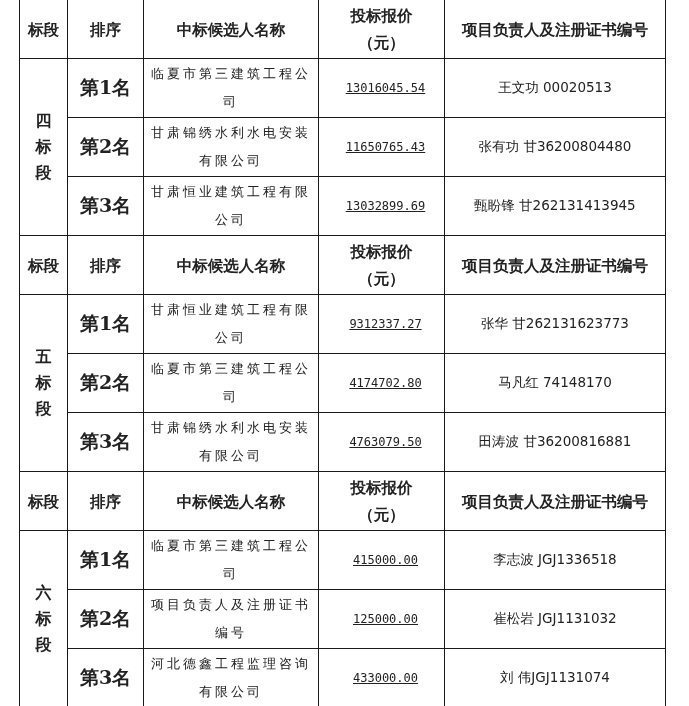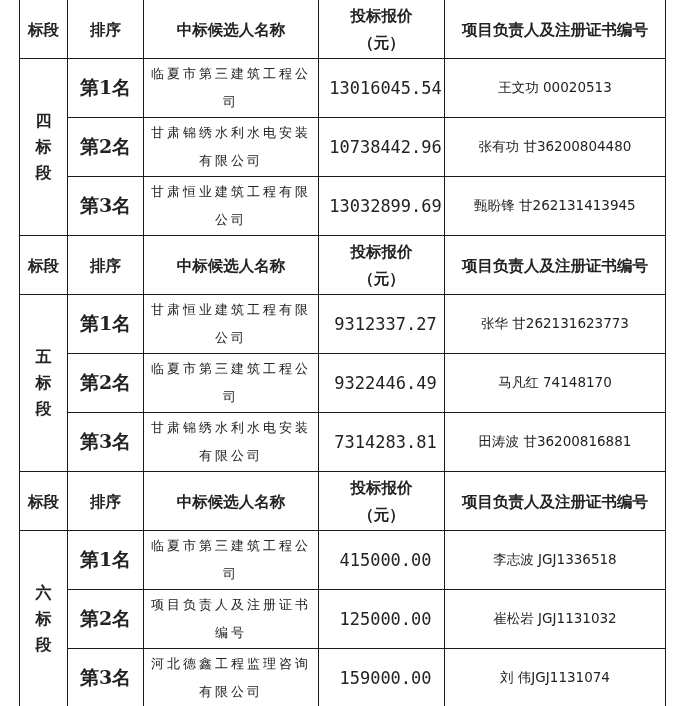--- a/index.html
+++ b/index.html
@@ -48,24 +48,25 @@
   .name {
     font-family: Liberation Serif, serif;
     font-size: 13px;
     color: #333;
     letter-spacing: 3px;
     line-height: 28px;
     padding: 0 6px !important;
   }
   .price {
     font-family: "DejaVu Sans Mono", monospace;
-    font-size: 17px;
+    font-size: 12px;
     color: #333;
     text-align: right;
     padding-left: 8px !important;
+    text-decoration: underline;
   }
   .mgr {
     font-family: "DejaVu Sans", sans-serif;
     font-size: 13.5px;
     color: #333;
   }
 </style>
 </head>
 <body>
 
@@ -96,21 +97,21 @@
         <span>段</span>
       </td>
       <td class="rank">第1名</td>
       <td class="name">临夏市第三建筑工程公司</td>
       <td class="price">13016045.54</td>
       <td class="mgr">王文功 00020513</td>
     </tr>
     <tr class="row">
       <td class="rank">第2名</td>
       <td class="name">甘肃锦绣水利水电安装有限公司</td>
-      <td class="price">10738442.96</td>
+      <td class="price">11650765.43</td>
       <td class="mgr">张有功 甘36200804480</td>
     </tr>
     <tr class="row">
       <td class="rank">第3名</td>
       <td class="name">甘肃恒业建筑工程有限公司</td>
       <td class="price">13032899.69</td>
       <td class="mgr">甄盼锋  甘262131413945</td>
     </tr>
 
     <tr class="hdr">
@@ -130,27 +131,27 @@
         <span>段</span>
       </td>
       <td class="rank">第1名</td>
       <td class="name">甘肃恒业建筑工程有限公司</td>
       <td class="price">9312337.27</td>
       <td class="mgr">张华 甘262131623773</td>
     </tr>
     <tr class="row">
       <td class="rank">第2名</td>
       <td class="name">临夏市第三建筑工程公司</td>
-      <td class="price">9322446.49</td>
+      <td class="price">4174702.80</td>
       <td class="mgr">马凡红 74148170</td>
     </tr>
     <tr class="row">
       <td class="rank">第3名</td>
       <td class="name">甘肃锦绣水利水电安装有限公司</td>
-      <td class="price">7314283.81</td>
+      <td class="price">4763079.50</td>
       <td class="mgr">田涛波 甘36200816881</td>
     </tr>
 
     <tr class="hdr">
       <td class="hd">标段</td>
       <td class="hd">排序</td>
       <td class="hd">中标候选人名称</td>
       <td class="hd">
         <div>投标报价</div>
         <div>（元）</div>
@@ -170,17 +171,17 @@
     </tr>
     <tr class="row">
       <td class="rank">第2名</td>
       <td class="name">项目负责人及注册证书编号</td>
       <td class="price">125000.00</td>
       <td class="mgr">崔松岩 JGJ1131032</td>
     </tr>
     <tr class="row">
       <td class="rank">第3名</td>
       <td class="name">河北德鑫工程监理咨询有限公司</td>
-      <td class="price">159000.00</td>
+      <td class="price">433000.00</td>
       <td class="mgr">刘  伟JGJ1131074</td>
     </tr>
   </tbody>
 </table>
 
 </body></html>

